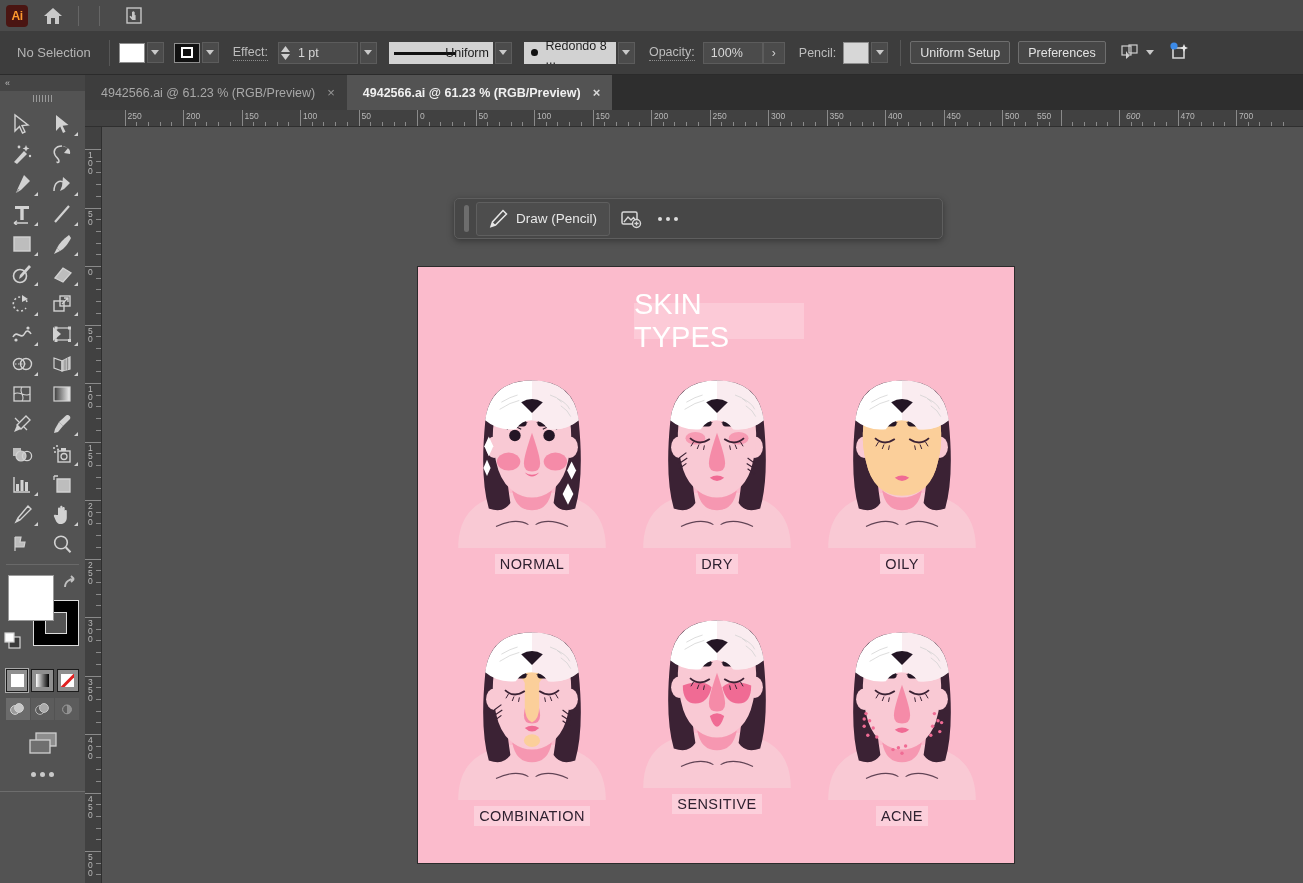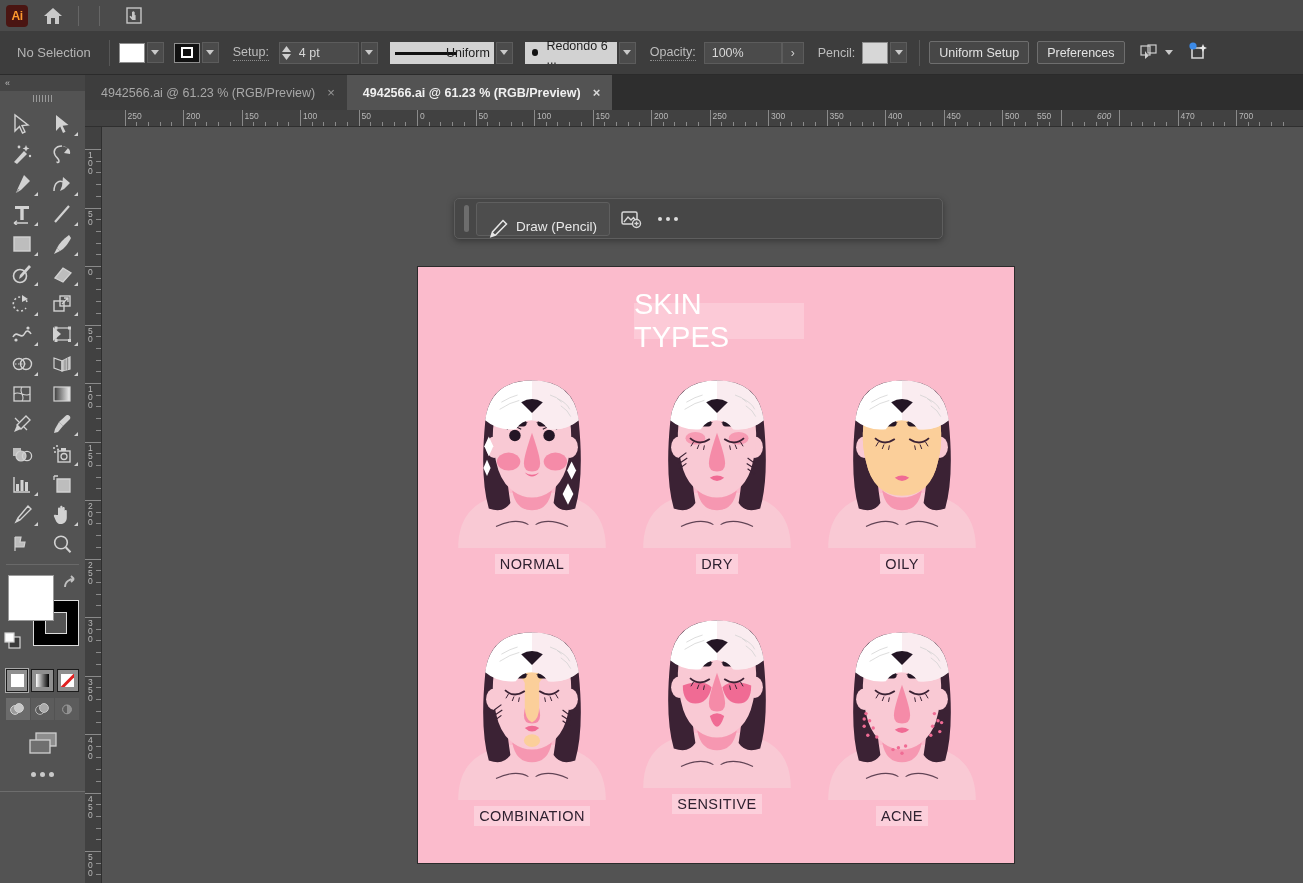--- a/index.html
+++ b/index.html
@@ -38,21 +38,21 @@
   .numbox { background:#4b4b4b; border:1px solid #5c5c5c; height:22px;
     display:flex; align-items:center; }
   .profile-box { width:104px; height:22px; background:#d2d2d2; display:flex;
     align-items:center; justify-content:flex-end; padding-right:4px; position:relative; }
   .profile-box .pline { position:absolute; left:5px; top:10px; width:62px; height:3px; background:#111; }
   .profile-box span { color:#1c1c1c; font-size:12.5px; z-index:2; }
   .brush-box { width:92px; height:22px; background:#d2d2d2; display:flex;
     align-items:center; padding-left:7px; gap:8px; }
   .brush-box .bdot { width:7px; height:7px; border-radius:50%; background:#111; }
   .brush-box span { color:#1c1c1c; font-size:12.5px; }
-  .opacity-box { width:78px; height:22px; background:#4b4b4b; border:1px solid #5c5c5c;
+  .opacity-box { width:60px; height:22px; background:#4b4b4b; border:1px solid #5c5c5c;
     display:flex; align-items:center; padding-left:7px; }
   .opacity-box span { color:#d7d7d7; font-size:12.5px; }
   .arrow-btn { width:22px; height:22px; background:#4b4b4b; border:1px solid #5c5c5c;
     display:flex; align-items:center; justify-content:center; color:#d0d0d0; font-size:12px; }
   .style-sw { width:26px; height:22px; background:#d7d7d7; border:1px solid #8e8e8e; }
   .btn { height:23px; background:#474747; border:1px solid #6e6e6e; border-radius:2px;
     color:#e2e2e2; font-size:12.5px; display:flex; align-items:center; padding:0 9px; }
   .chev { width:0; height:0; border-left:4px solid transparent; border-right:4px solid transparent;
     border-top:5px solid #c9c9c9; }
 
@@ -122,21 +122,21 @@
   .canvas { position:absolute; left:102px; top:127px; width:1201px; height:756px;
     background:#535353; overflow:hidden; }
 
   
   .ctxbar { position:absolute; left:454px; top:198px; width:489px; height:41px;
     background:#474747; border:1px solid #5e5e5e; border-radius:5px;
     display:flex; align-items:center; padding:0 9px; gap:7px;
     box-shadow:0 2px 7px rgba(0,0,0,.35); }
   .ctx-grip { width:5px; height:27px; background:#6d6d6d; border-radius:3px; }
   .ctx-btn { height:29px; border:1px solid #5f5f5f; border-radius:3px; background:#4d4d4d;
-    display:flex; gap:8px; padding:16px 12px; color:#e8e8e8; font-size:13.5px; }
+    display:flex; align-items:center; gap:8px; padding:16px 12px; color:#e8e8e8; font-size:13.5px; }
   .ctx-plain { display:flex; align-items:center; justify-content:center; width:28px; height:28px; }
   .ctx-dots { display:flex; gap:4px; align-items:center; padding:0 6px; }
   .ctx-dots i { width:4px; height:4px; border-radius:50%; background:#ddd; }
 
   
   .artboard { position:absolute; left:315px; top:139px; width:598px; height:598px;
     background:#FBBBCC; border:1px solid #2b2b2b; }
   .art-title { position:absolute; left:216px; top:36px; width:170px; height:36px;
     background:rgba(255,255,255,.22); display:flex; align-items:center; justify-content:center; }
   .art-title span { color:#fff; font-size:29px; letter-spacing:0px;
@@ -179,48 +179,48 @@
   </div>
   <div style="display:flex;align-items:center;margin-left:10px">
     <div class="swatch-stroke">
         <i></i>
       </div>
     <div class="mini-drop">
         <span class="chev"></span>
       </div>
   </div>
 
-  <div class="ctl-label dotted-under" style="margin-left:14px">Setup:</div>
+  <div class="ctl-label dotted-under" style="margin-left:14px">Effect:</div>
 
   <div class="numbox" style="margin-left:10px;width:80px">
     <div class="stepper">
       <svg width="9" height="6" viewBox="0 0 9 6">
           <path d="M4.5 0 L9 6 L0 6 Z" fill="#cfcfcf"></path>
         </svg>
       <svg width="9" height="6" viewBox="0 0 9 6">
           <path d="M4.5 6 L0 0 L9 0 Z" fill="#cfcfcf"></path>
         </svg>
     </div>
-    <span style="color:#d7d7d7;font-size:12.5px;margin-left:6px">4 pt</span>
+    <span style="color:#d7d7d7;font-size:12.5px;margin-left:6px">1 pt</span>
   </div>
   <div class="mini-drop" style="height:22px">
       <span class="chev"></span>
     </div>
 
   <div class="profile-box" style="margin-left:12px">
     <div class="pline"></div>
     <span>Uniform</span>
   </div>
   <div class="mini-drop" style="height:22px">
       <span class="chev"></span>
     </div>
 
   <div class="brush-box" style="margin-left:12px">
     <i class="bdot"></i>
-    <span>Redondo 6 ...</span>
+    <span>Redondo 8 ...</span>
   </div>
   <div class="mini-drop" style="height:22px">
       <span class="chev"></span>
     </div>
 
   <div class="ctl-label dotted-under" style="margin-left:14px">Opacity:</div>
   <div class="opacity-box" style="margin-left:8px">
     <span>100%</span>
   </div>
   <div class="arrow-btn">›</div>
@@ -658,21 +658,21 @@
     <div class="rh-tick" style="left: 940.4px; height: 5px; top: 12px;"></div>
     <div class="rh-tick" style="left: 952.1px; height: 5px; top: 12px;"></div>
     <div class="rh-tick" style="left: 963.8px; height: 5px; top: 12px;"></div>
     <div class="rh-tick" style="left: 975.5px; height: 17px;"></div>
     <div class="rh-lbl" style="left: 950px;">550</div>
     <div class="rh-tick" style="left: 987.2px; height: 5px; top: 12px;"></div>
     <div class="rh-tick" style="left: 998.9px; height: 5px; top: 12px;"></div>
     <div class="rh-tick" style="left: 1010.6px; height: 5px; top: 12px;"></div>
     <div class="rh-tick" style="left: 1022.3px; height: 5px; top: 12px;"></div>
     <div class="rh-tick" style="left: 1034px; height: 17px;"></div>
-    <div class="rh-lbl" style="left: 1010px; font-style: italic;">600</div>
+    <div class="rh-lbl" style="left: 1039px; font-style: italic;">600</div>
     <div class="rh-tick" style="left: 1045.7px; height: 5px; top: 12px;"></div>
     <div class="rh-tick" style="left: 1057.4px; height: 5px; top: 12px;"></div>
     <div class="rh-tick" style="left: 1069.1px; height: 5px; top: 12px;"></div>
     <div class="rh-tick" style="left: 1080.8px; height: 5px; top: 12px;"></div>
     <div class="rh-tick" style="left: 1092.5px; height: 17px;"></div>
     <div class="rh-lbl" style="left: 1093.5px;">470</div>
     <div class="rh-tick" style="left: 1104.2px; height: 5px; top: 12px;"></div>
     <div class="rh-tick" style="left: 1115.9px; height: 5px; top: 12px;"></div>
     <div class="rh-tick" style="left: 1127.6px; height: 5px; top: 12px;"></div>
     <div class="rh-tick" style="left: 1139.3px; height: 5px; top: 12px;"></div>

